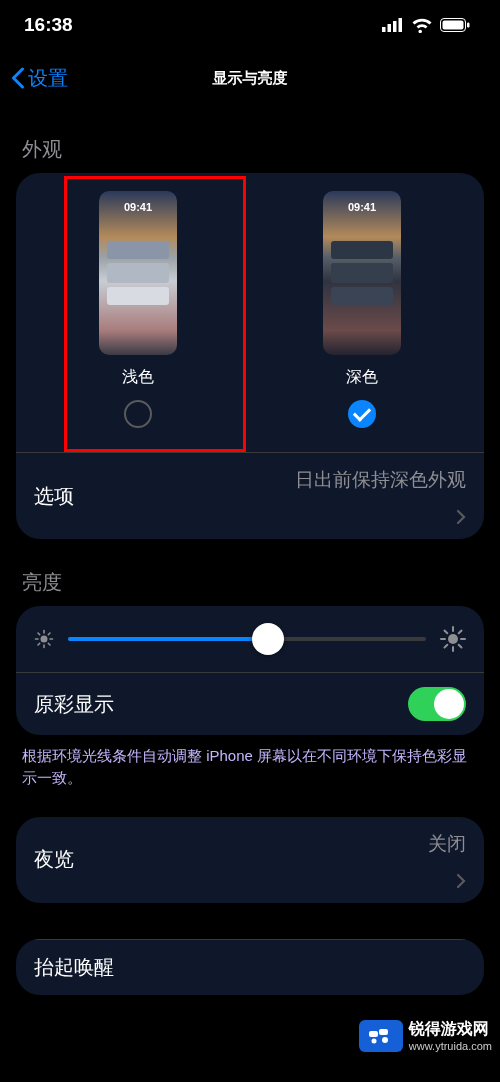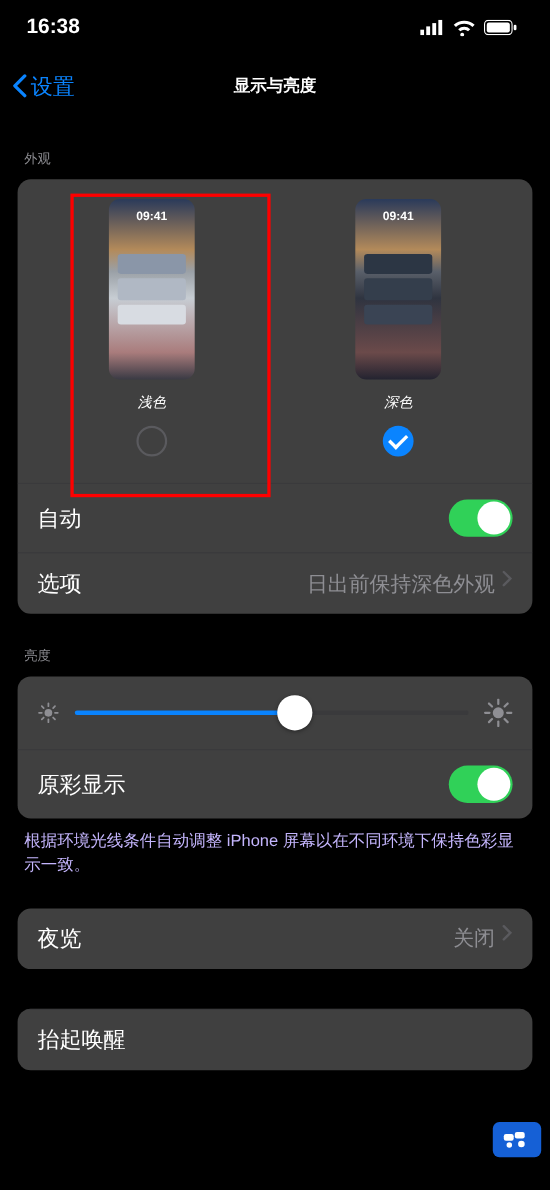--- a/index.html
+++ b/index.html
@@ -39,27 +39,27 @@
   }
   .nav-title {
     position: absolute;
     left: 50%;
     transform: translateX(-50%);
     font-size: 15px;
     font-weight: 600;
   }
   .section-header {
     color: #8e8e93;
-    font-size: 12px;
+    font-size: 20px;
     padding: 30px 22px 10px;
   }
   .panel {
-    background: #404040;
+    background: #0f172a;
     margin: 0 16px;
-    border-radius: 12px;
+    border-radius: 24px;
     overflow: hidden;
   }
   .appearance-row {
     display: flex;
     justify-content: space-around;
     padding: 18px 10px 24px;
   }
   .appearance-opt {
     display: flex;
     flex-direction: column;
@@ -84,21 +84,21 @@
     font-size:11px; color:#fff; font-weight:600;
   }
   .mock-bars { position:absolute; top:50px; left:8px; right:8px; }
   .mock-bar { height:18px; margin-bottom:4px; border-radius:3px; }
   .light .mock-bar:nth-child(1){background:#8a96a8;}
   .light .mock-bar:nth-child(2){background:#b0b8c4; height:20px;}
   .light .mock-bar:nth-child(3){background:#d8dce2;}
   .dark .mock-bar:nth-child(1){background:#2c3644;}
   .dark .mock-bar:nth-child(2){background:#343e4c; height:20px;}
   .dark .mock-bar:nth-child(3){background:#3a4454;}
-  .opt-label { font-size: 13px; color:#fff;font-style:italic; }
+  .opt-label { font-size: 16px; color:#fff; }
   .radio {
     width: 28px; height: 28px; border-radius: 50%;
     display:flex; align-items:center; justify-content:center;
   }
   .radio.unchecked { border: 2px solid #5a5a5e; }
   .radio.checked { background:#0a84ff; }
   .radio.checked::after{
     content:""; width:7px; height:13px; border:solid #fff;
     border-width:0 3px 3px 0; transform: rotate(45deg) translate(-1px,-1px);
   }
@@ -107,21 +107,21 @@
     pointer-events:none;
   }
   .row {
     display:flex; align-items:center; justify-content:space-between;
     padding: 14px 18px; min-height: 54px;
     border-top: 0.5px solid #3a3a3c;
     font-size: 20px;
   }
   .row.first { border-top:none; }
   .row-label { color:#fff; }
-  .row-value { color:#8e8e93; display:flex; align-items:flex-start; gap:6px; font-size:19px;}
+  .row-value { color:#8e8e93; display:flex; align-items:flex-end; gap:16px; font-size:19px;flex-direction:column;}
   .toggle {
     width: 58px; height: 34px; border-radius: 17px; position:relative;
   }
   .toggle.on { background:#30d158; }
   .toggle .knob {
     position:absolute; width:30px; height:30px; border-radius:50%;
     background:#fff; top:2px;
   }
   .toggle.on .knob { right:2px; }
   .chevron { color:#5a5a5e; }
@@ -207,26 +207,20 @@
         <div class="mock-time">09:41</div>
         <div class="mock-bars">
             <div class="mock-bar"></div>
             <div class="mock-bar"></div>
             <div class="mock-bar"></div>
           </div>
       </div>
       <div class="opt-label">深色</div>
       <div class="radio checked"></div>
     </div>
-  </div>
-  <div class="row">
-    <span class="row-label">自动</span>
-    <div class="toggle on">
-        <div class="knob"></div>
-      </div>
   </div>
   <div class="row">
     <span class="row-label">选项</span>
     <span class="row-value">
       <span>日出前保持深色外观</span>
       <svg class="chevron" width="10" height="16" viewBox="0 0 10 16">
           <path d="M2 2 L8 8 L2 14" stroke="#5a5a5e" stroke-width="2.2" fill="none" stroke-linecap="round"></path>
         </svg>
     </span>
   </div>
@@ -300,13 +294,17 @@
 
 <div class="watermark">
   <div class="wm-logo">
     <svg width="28" height="18" viewBox="0 0 28 18">
         <rect x="2" y="4" width="9" height="6" rx="2" fill="#fff"></rect>
         <rect x="12" y="2" width="9" height="6" rx="2" fill="#fff"></rect>
         <circle cx="18" cy="13" r="3" fill="#fff"></circle>
         <circle cx="7" cy="14" r="2.5" fill="#fff"></circle>
       </svg>
   </div>
+  <div>
+    <div style="font-weight:700;font-size:16px;">锐得游戏网</div>
+    <div style="font-size:11px;color:#ccc;">www.ytruida.com</div>
+  </div>
 </div>
 
 </body></html>

